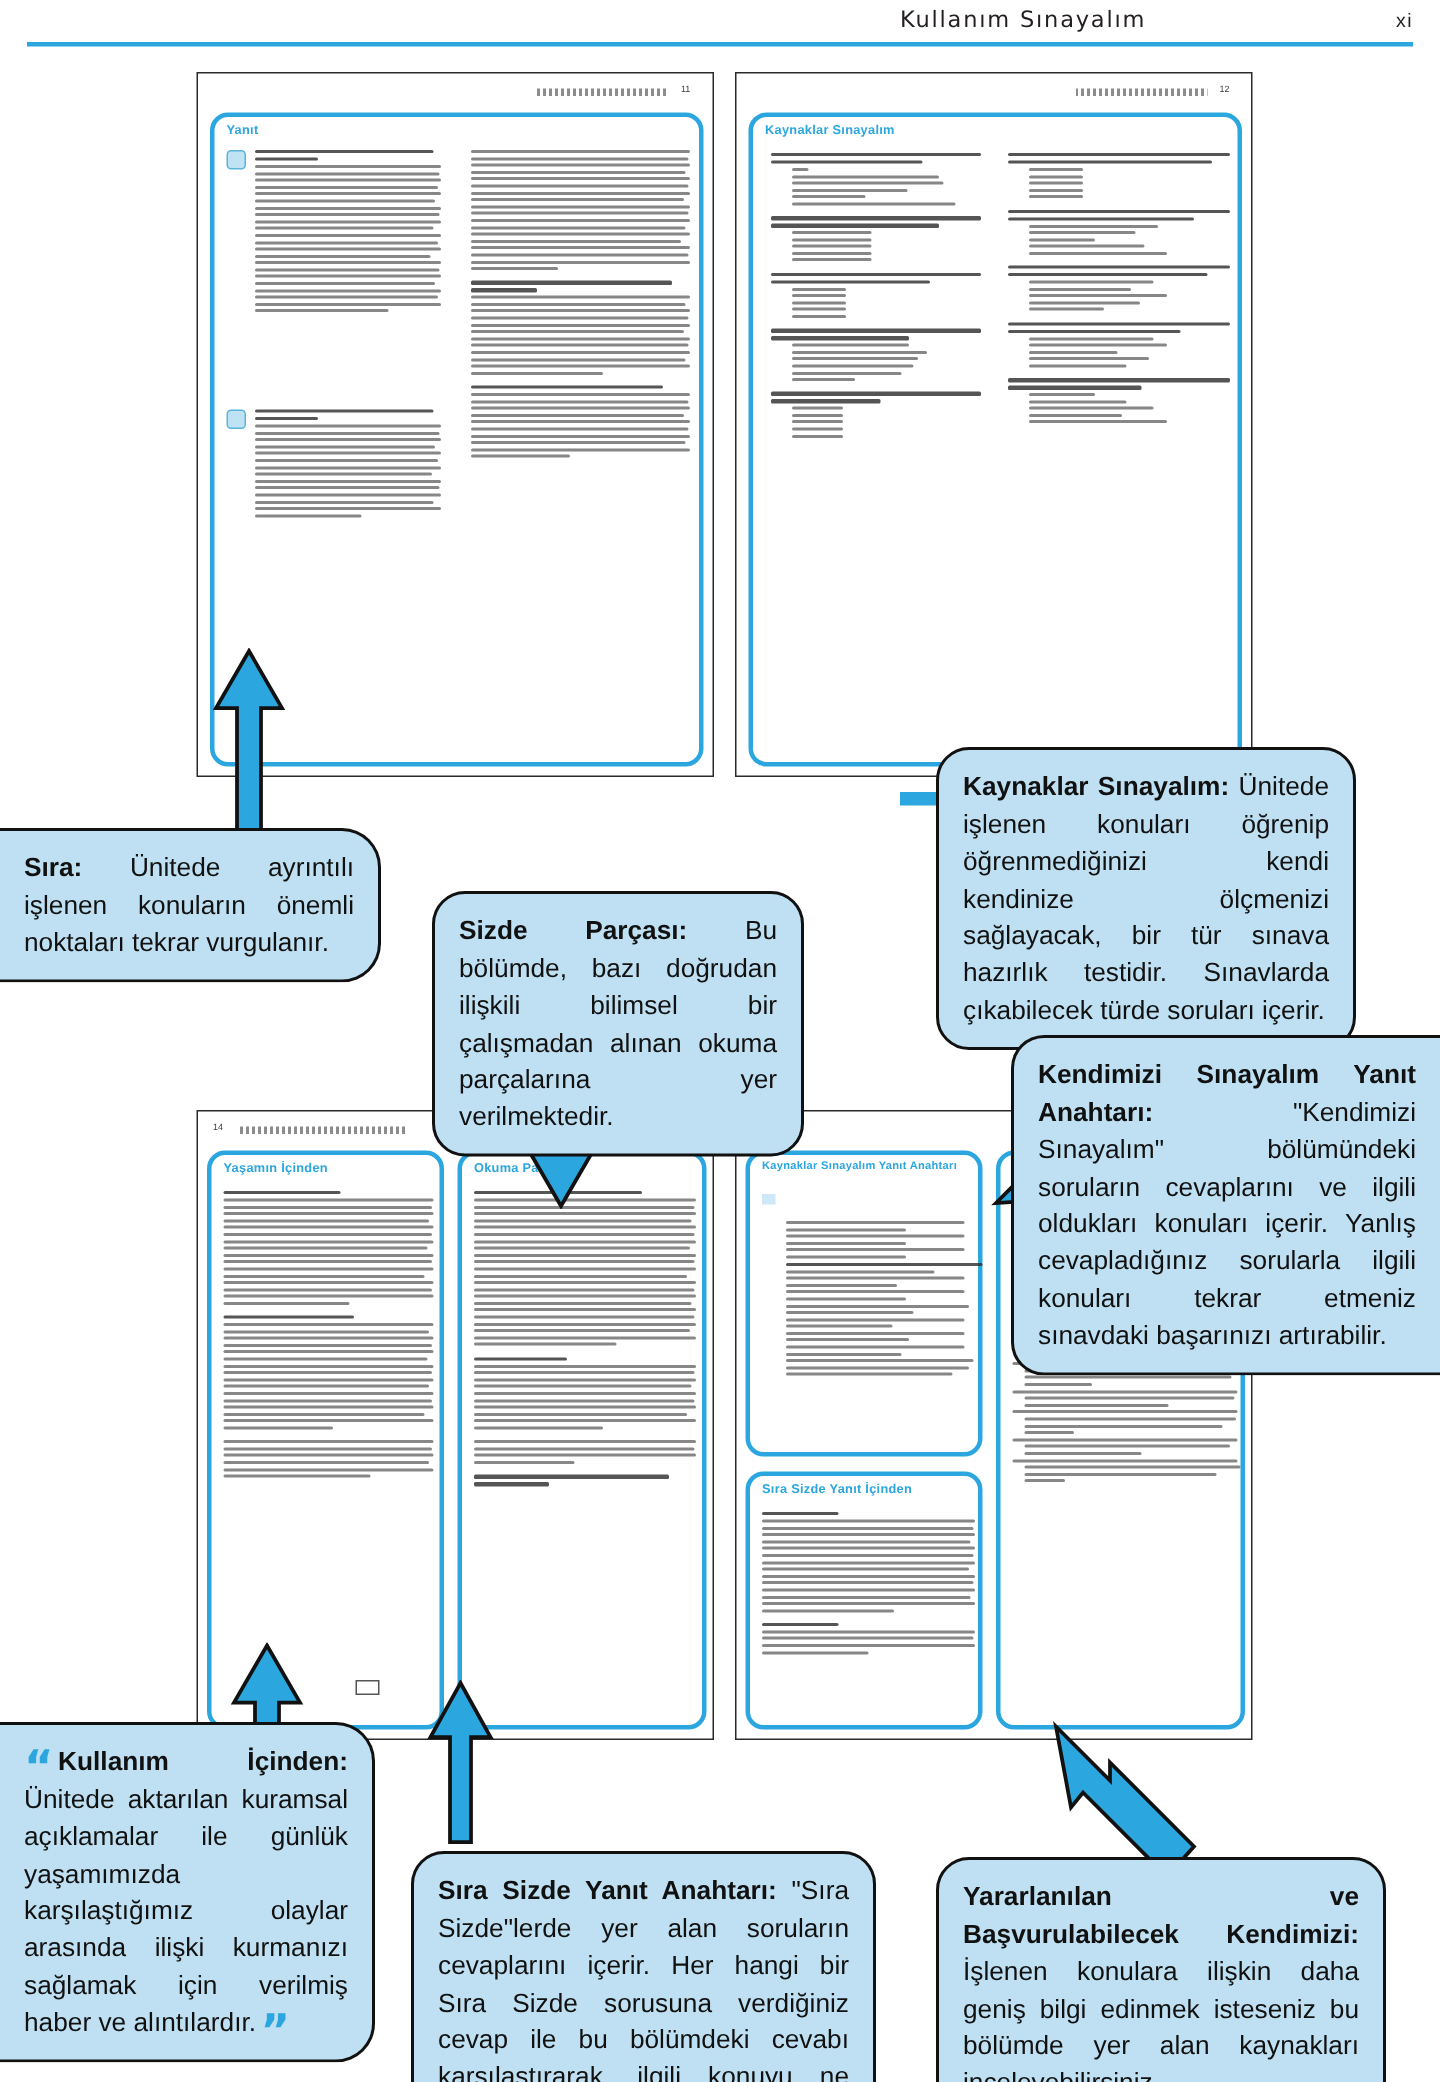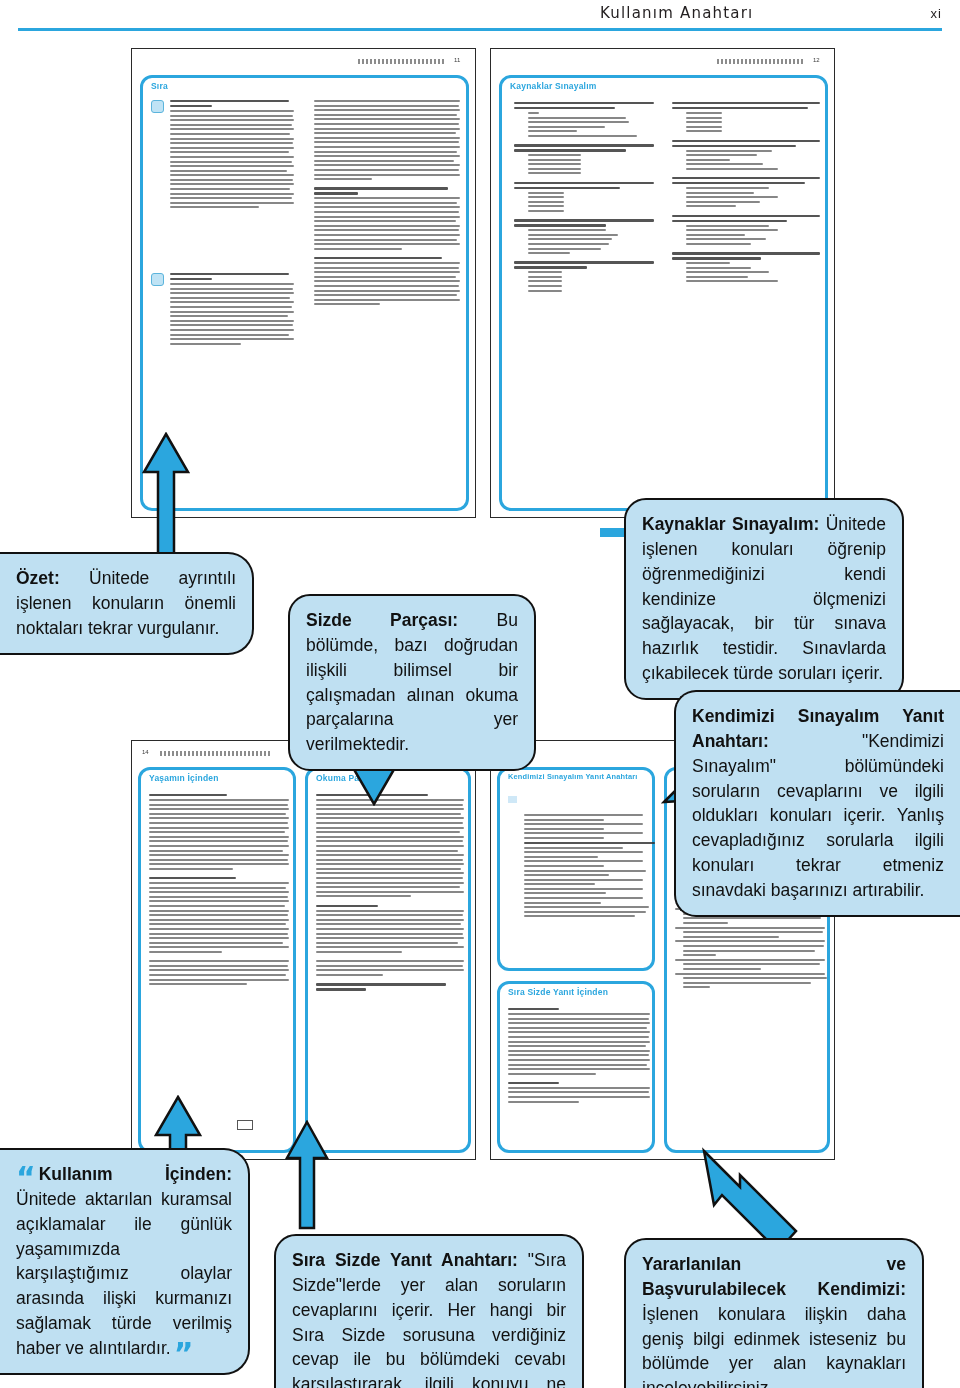--- a/index.html
+++ b/index.html
@@ -96,31 +96,31 @@
     line-height:0; position:relative; top:8px;
     font-family:"DejaVu Sans", sans-serif;
   }
   .quote-open  { margin-right:3px; }
   .quote-close { margin-left:3px; top:10px; }
 </style>
 </head>
 <body>
 
 <div class="page-header">
-  <div class="header-title">Kullanım Anahtarı</div>
+  <div class="header-title">Kullanım Sınayalım</div>
   <div class="header-folio">xi</div>
   <div class="header-rule"></div>
 </div>
 
 <div class="bookpage" style="left:131px; top:48px; width:345px; height:470px;">
   <div class="pg-rule" style="left:226px; top:10px; width:88px;"></div>
   <div class="pg-folio" style="left:322px; top:8px;">11</div>
 
   <div class="panel" style="left:8px; top:26px; width:329px; height:436px;">
-    <div class="panel-title">Sıra</div>
+    <div class="panel-title">Yanıt</div>
 
     <div class="icon-badge" style="left:8px; top:22px;"></div>
     <div class="txtcol" style="left:27px; top:22px; width:124px;">
       <div class="ln b" style="width:96%"></div>
         <div class="ln b" style="width:34%"></div>
       <div class="ln" style="width:100%"></div>
         <div class="ln" style="width:99%"></div>
       <div class="ln" style="width:100%"></div>
         <div class="ln" style="width:98%"></div>
       <div class="ln" style="width:100%"></div>
@@ -406,21 +406,21 @@
       <div class="ln sp" style="width:10%"></div>
       <div class="ln b" style="width:88%"></div>
         <div class="ln b" style="width:34%"></div>
     </div>
   </div>
 </div>
 
 <div class="bookpage" style="left:490px; top:740px; width:345px; height:420px;">
 
   <div class="panel" style="left:6px; top:26px; width:158px; height:204px;">
-    <div class="panel-title" style="font-size:7.4px; width:144px; line-height:1.1;">Kendimizi Sınayalım Yanıt Anahtarı</div>
+    <div class="panel-title" style="font-size:7.4px; width:144px; line-height:1.1;">Kaynaklar Sınayalım Yanıt Anahtarı</div>
     <div class="txtcol" style="left:8px; top:26px; width:142px;">
       <div class="key-badge" style="position:relative; display:inline-block; vertical-align:top; margin-right:3px;"></div>
       <div class="ln" style="width:84%; margin-left:16px"></div>
       <div class="ln" style="width:56%; margin-left:16px"></div>
       <div class="ln" style="width:84%; margin-left:16px"></div>
       <div class="ln" style="width:56%; margin-left:16px"></div>
       <div class="ln" style="width:84%; margin-left:16px"></div>
       <div class="ln" style="width:56%; margin-left:16px"></div>
       <div class="ln b" style="width:92%; margin-left:16px"></div>
       <div class="ln" style="width:70%; margin-left:16px"></div>
@@ -540,37 +540,37 @@
 <div class="conn" style="left:305px; top:1160px; width:3px; height:50px;"></div>
 <svg class="arrow" style="left:284px; top:1120px; width:46px; height:110px;" viewBox="0 0 46 110">
   <path d="M23 2 L43 38 L30 38 L30 108 L16 108 L16 38 L3 38 Z" fill="#2ba6de" stroke="#111" stroke-width="2.5"></path>
 </svg>
 
 <svg class="arrow" style="left:700px; top:1145px; width:110px; height:110px;" viewBox="0 0 110 110">
   <path d="M4 6 L40 42 L40 30 L96 86 L78 106 L22 50 L14 60 Z" fill="#2ba6de" stroke="#111" stroke-width="2.5"></path>
 </svg>
 
 <div class="callout r-right" style="left:0px; top:552px; width:254px;">
-  <b>Özet:</b><span> Ünitede ayrıntılı işlenen konuların önemli noktaları tekrar vurgulanır.</span>
+  <b>Sıra:</b><span> Ünitede ayrıntılı işlenen konuların önemli noktaları tekrar vurgulanır.</span>
 </div>
 
 <div class="callout r-all" style="left:288px; top:594px; width:248px;">
   <b>Sizde Parçası:</b><span> Bu bölümde, bazı doğrudan ilişkili bilimsel bir çalışmadan alınan okuma parçalarına yer verilmektedir.</span>
 </div>
 
 <div class="callout r-all" style="left:624px; top:498px; width:280px;">
   <b>Kaynaklar Sınayalım:</b><span> Ünitede işlenen konuları öğrenip öğrenmediğinizi kendi kendinize ölçmenizi sağlayacak, bir tür sınava hazırlık testidir. Sınavlarda çıkabilecek türde soruları içerir.</span>
 </div>
 
 <div class="callout r-all" style="left:674px; top:690px; width:286px; border-right:none; border-radius:22px 0 0 22px;">
   <b>Kendimizi Sınayalım Yanıt Anahtarı:</b><span> "Kendimizi Sınayalım" bölümündeki soruların cevaplarını ve ilgili oldukları konuları içerir. Yanlış cevapladığınız sorularla ilgili konuları tekrar etmeniz sınavdaki başarınızı artırabilir.</span>
 </div>
 
 <div class="callout r-right" style="left:0px; top:1148px; width:250px;">
-  <span class="quote-mark quote-open">“</span><b>Kullanım İçinden:</b><span> Ünitede aktarılan kuramsal açıklamalar ile günlük yaşamımızda karşılaştığımız olaylar arasında ilişki kurmanızı sağlamak türde verilmiş haber ve alıntılardır.</span><span class="quote-mark quote-close">”</span>
+  <span class="quote-mark quote-open">“</span><b>Kullanım İçinden:</b><span> Ünitede aktarılan kuramsal açıklamalar ile günlük yaşamımızda karşılaştığımız olaylar arasında ilişki kurmanızı sağlamak için verilmiş haber ve alıntılardır.</span><span class="quote-mark quote-close">”</span>
 </div>
 
 <div class="callout r-all" style="left:274px; top:1234px; width:310px;">
   <b>Sıra Sizde Yanıt Anahtarı:</b><span> "Sıra Sizde"lerde yer alan soruların cevaplarını içerir. Her hangi bir Sıra Sizde sorusuna verdiğiniz cevap ile bu bölümdeki cevabı karşılaştırarak, ilgili konuyu ne ölçüde öğrendiğinizi belirleyebilirsiniz.</span>
 </div>
 
 <div class="callout r-all" style="left:624px; top:1238px; width:300px;">
   <b>Yararlanılan ve Başvurulabilecek Kendimizi:</b><span> İşlenen konulara ilişkin daha geniş bilgi edinmek isteseniz bu bölümde yer alan kaynakları inceleyebilirsiniz.</span>
 </div>
 

